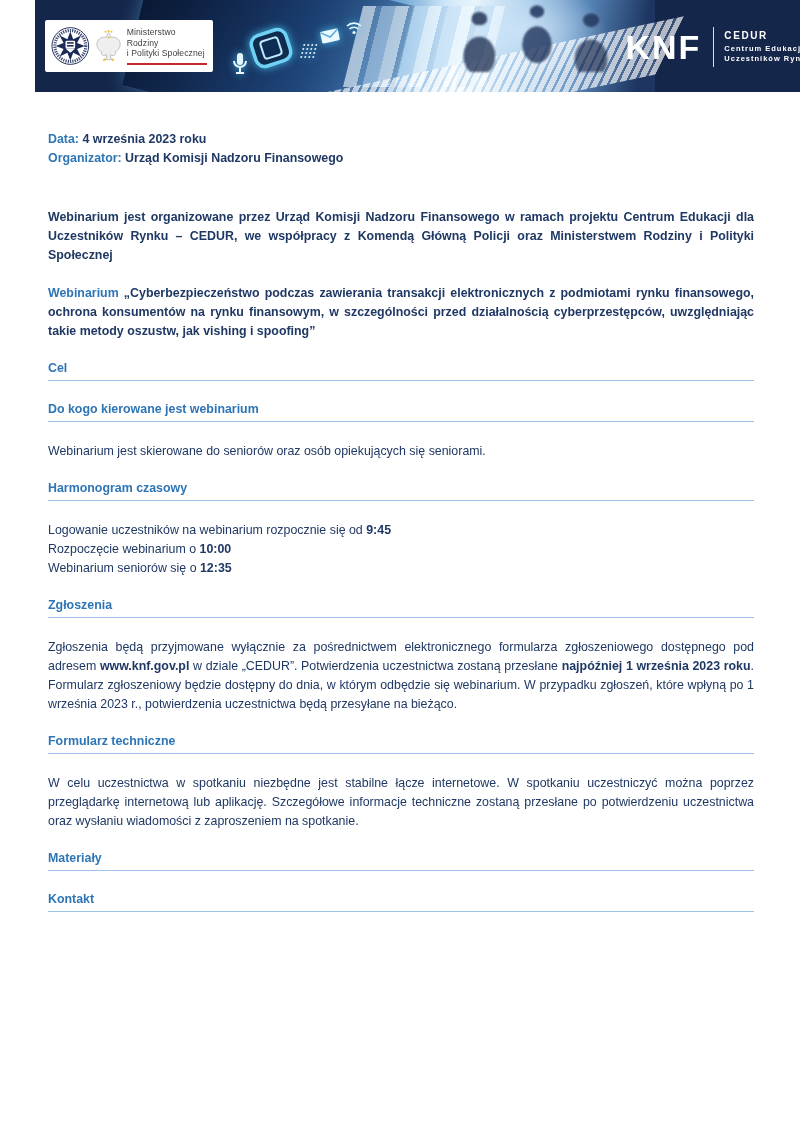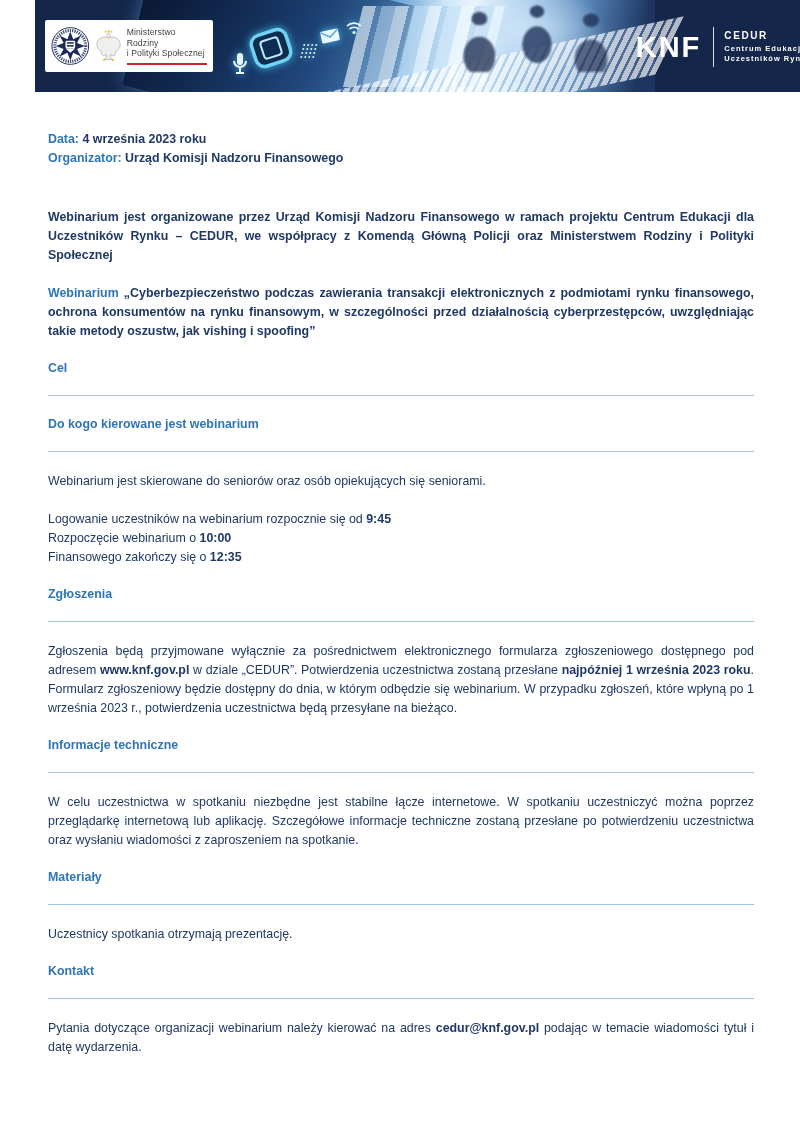--- a/index.html
+++ b/index.html
@@ -39,32 +39,32 @@
   .icon-cyan { position:absolute; filter:drop-shadow(0 0 4px rgba(70,200,245,.9)); }
 
   
   .partner-box { position:absolute; left:10px; top:20px; width:168px; height:52px;
     background:#ffffff; border-radius:2px; display:flex; align-items:center; padding:4px 6px; gap:5px; }
   .ministry { font-size:8.6px; line-height:10.5px; color:#3f3f41; letter-spacing:.1px; }
   .red-rule { height:2.5px; background:#C9252D; margin-top:4px; width:100%; }
 
   
   .knf-block { position:absolute; right:14px; top:24px; height:46px; display:flex; align-items:center; color:#fff; }
-  .knf { font-size:29px; font-weight:bold; letter-spacing:2px; line-height:1; }
+  .knf { font-size:34px; font-weight:bold; letter-spacing:2px; line-height:1; }
   .vsep { width:1px; height:40px; background:rgba(255,255,255,.85); margin:0 10px 0 12px; }
   .cedur { font-size:7.5px; line-height:10px; letter-spacing:1px; font-weight:bold; }
   .cedur .cedur-name { font-size:10px; letter-spacing:1.6px; margin-bottom:3px; }
 
   
   .content { padding:38px 46px 0 48px; }
   p { margin:0 0 19px 0; text-align:justify; }
   .nav-b { font-weight:bold;margin-top:40px; }
   .blue { color:#2E75B6; font-weight:bold; }
   h2 { font-size:12.4px; line-height:17px; font-weight:bold; color:#2E75B6;
-       border-bottom:1px solid #9DC3E6; padding-bottom:18px; margin:5px 0 20px 0; }
+       border-bottom:1px solid #9DC3E6; padding-bottom:3px; margin:5px 0 20px 0; }
   .meta-line { font-weight:bold; }
   .meta-block { margin:0 0 19px 0; }
   .schedule { margin:0 0 19px 0; }
 </style>
 </head>
 <body>
 
 <header class="banner">
   <div class="photo">
     <div class="screen"></div>
@@ -178,43 +178,42 @@
   <section>
     <h2>Cel</h2>
   </section>
 
   <section>
     <h2>Do kogo kierowane jest webinarium</h2>
     <p>Webinarium jest skierowane do seniorów oraz osób opiekujących się seniorami.</p>
   </section>
 
   <section>
+    <h2>Harmonogram czasowy</h2>
     <div class="schedule">
       <div><span>Logowanie uczestników na webinarium rozpocznie się od </span><span class="nav-b">9:45</span></div>
       <div><span>Rozpoczęcie webinarium o </span><span class="nav-b">10:00</span></div>
-      <div><span>Finansowego zakończy się o </span><span class="nav-b">12:35</span></div>
+      <div><span>Webinarium seniorów się o </span><span class="nav-b">12:35</span></div>
     </div>
   </section>
 
   <section>
     <h2>Zgłoszenia</h2>
     <p><span>Zgłoszenia będą przyjmowane wyłącznie za pośrednictwem elektronicznego formularza zgłoszeniowego dostępnego pod adresem </span><span class="nav-b">www.knf.gov.pl</span><span> w dziale „CEDUR”. Potwierdzenia uczestnictwa zostaną przesłane </span><span class="nav-b">najpóźniej 1 września 2023 roku</span><span>. Formularz zgłoszeniowy będzie dostępny do dnia, w którym odbędzie się webinarium. W przypadku zgłoszeń, które wpłyną po 1 września 2023 r., potwierdzenia uczestnictwa będą przesyłane na bieżąco.</span></p>
   </section>
 
   <section>
-    <h2>Informacje techniczne</h2>
+    <h2>Formularz techniczne</h2>
     <p>W celu uczestnictwa w spotkaniu niezbędne jest stabilne łącze internetowe. W spotkaniu uczestniczyć można poprzez przeglądarkę internetową lub aplikację. Szczegółowe informacje techniczne zostaną przesłane po potwierdzeniu uczestnictwa oraz wysłaniu wiadomości z zaproszeniem na spotkanie.</p>
   </section>
 
   <section>
     <h2>Materiały</h2>
-    <p>Uczestnicy spotkania otrzymają prezentację.</p>
   </section>
 
   <section>
   </section>
 
   <section>
     <h2>Kontakt</h2>
-    <p><span>Pytania dotyczące organizacji webinarium należy kierować na adres </span><span class="nav-b">cedur@knf.gov.pl</span><span> podając w temacie wiadomości tytuł i datę wydarzenia.</span></p>
   </section>
 
 </main>
 
 </body></html>

